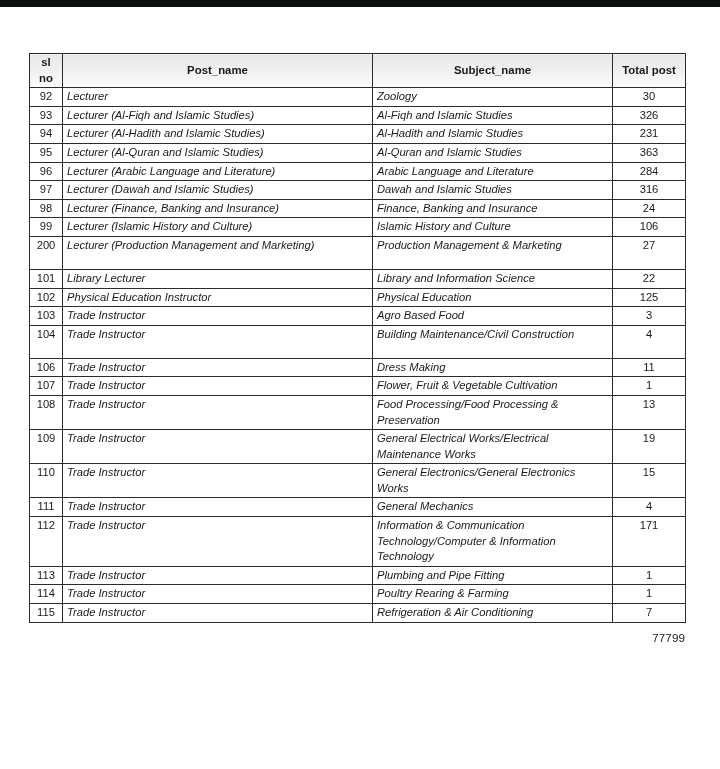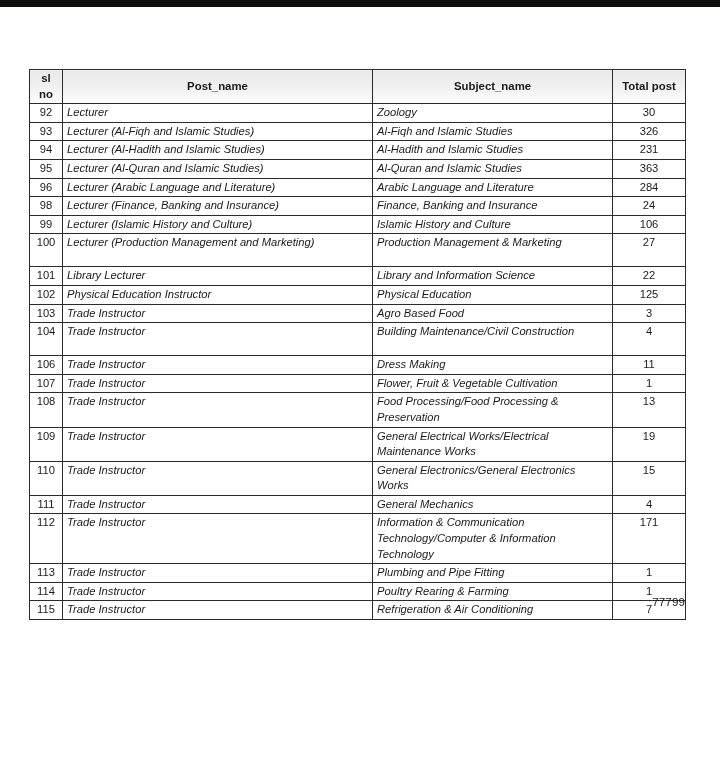--- a/index.html
+++ b/index.html
@@ -30,21 +30,20 @@
     left: 29px;
     top: 46px;
     width: 656px;
   }
   table.grid {
     border-collapse: collapse;
     table-layout: fixed;
     width: 656px;
     font-size: 11.2px;
     color: #1a1a1a;
-    margin-top: 16px;
   }
   table.grid col.c-sl    { width: 33px; }
   table.grid col.c-post  { width: 310px; }
   table.grid col.c-subj  { width: 240px; }
   table.grid col.c-total { width: 73px; }
 
   table.grid th,
   table.grid td {
     border: 1px solid #2b2b2b;
     padding: 1px 4px;
@@ -75,21 +74,21 @@
     text-align: center;
     padding-right: 4px;
   }
   .r1 { height: 17px; }
   .r2 { height: 33px; }
   .r3 { height: 49px; }
 
   #grand-total {
     position: absolute;
     right: 35px;
-    top: 588px;
+    top: 624px;
     font-size: 11.6px;
     color: #1a1a1a;
     text-align: right;
     letter-spacing: 0.1px;
   }
 </style>
 </head>
 <body>
 
 <div id="top-strip"></div>
@@ -137,33 +136,39 @@
             <td class="cell-subj">Al-Quran and Islamic Studies</td>
             <td class="cell-total">363</td>
           </tr>
           <tr class="r1">
             <td class="cell-sl">96</td>
             <td class="cell-post">Lecturer (Arabic Language and Literature)</td>
             <td class="cell-subj">Arabic Language and Literature</td>
             <td class="cell-total">284</td>
           </tr>
           <tr class="r1">
+            <td class="cell-sl">97</td>
+            <td class="cell-post">Lecturer (Dawah and Islamic Studies)</td>
+            <td class="cell-subj">Dawah and Islamic Studies</td>
+            <td class="cell-total">316</td>
+          </tr>
+          <tr class="r1">
             <td class="cell-sl">98</td>
             <td class="cell-post">Lecturer (Finance, Banking and Insurance)</td>
             <td class="cell-subj">Finance, Banking and Insurance</td>
             <td class="cell-total">24</td>
           </tr>
           <tr class="r1">
             <td class="cell-sl">99</td>
             <td class="cell-post">Lecturer (Islamic History and Culture)</td>
             <td class="cell-subj">Islamic History and Culture</td>
             <td class="cell-total">106</td>
           </tr>
           <tr class="r2">
-            <td class="cell-sl">100</td>
+            <td class="cell-sl">200</td>
             <td class="cell-post">Lecturer (Production Management and Marketing)</td>
             <td class="cell-subj">Production Management &amp; Marketing</td>
             <td class="cell-total">27</td>
           </tr>
           <tr class="r1">
             <td class="cell-sl">101</td>
             <td class="cell-post">Library Lecturer</td>
             <td class="cell-subj">Library and Information Science</td>
             <td class="cell-total">22</td>
           </tr>

